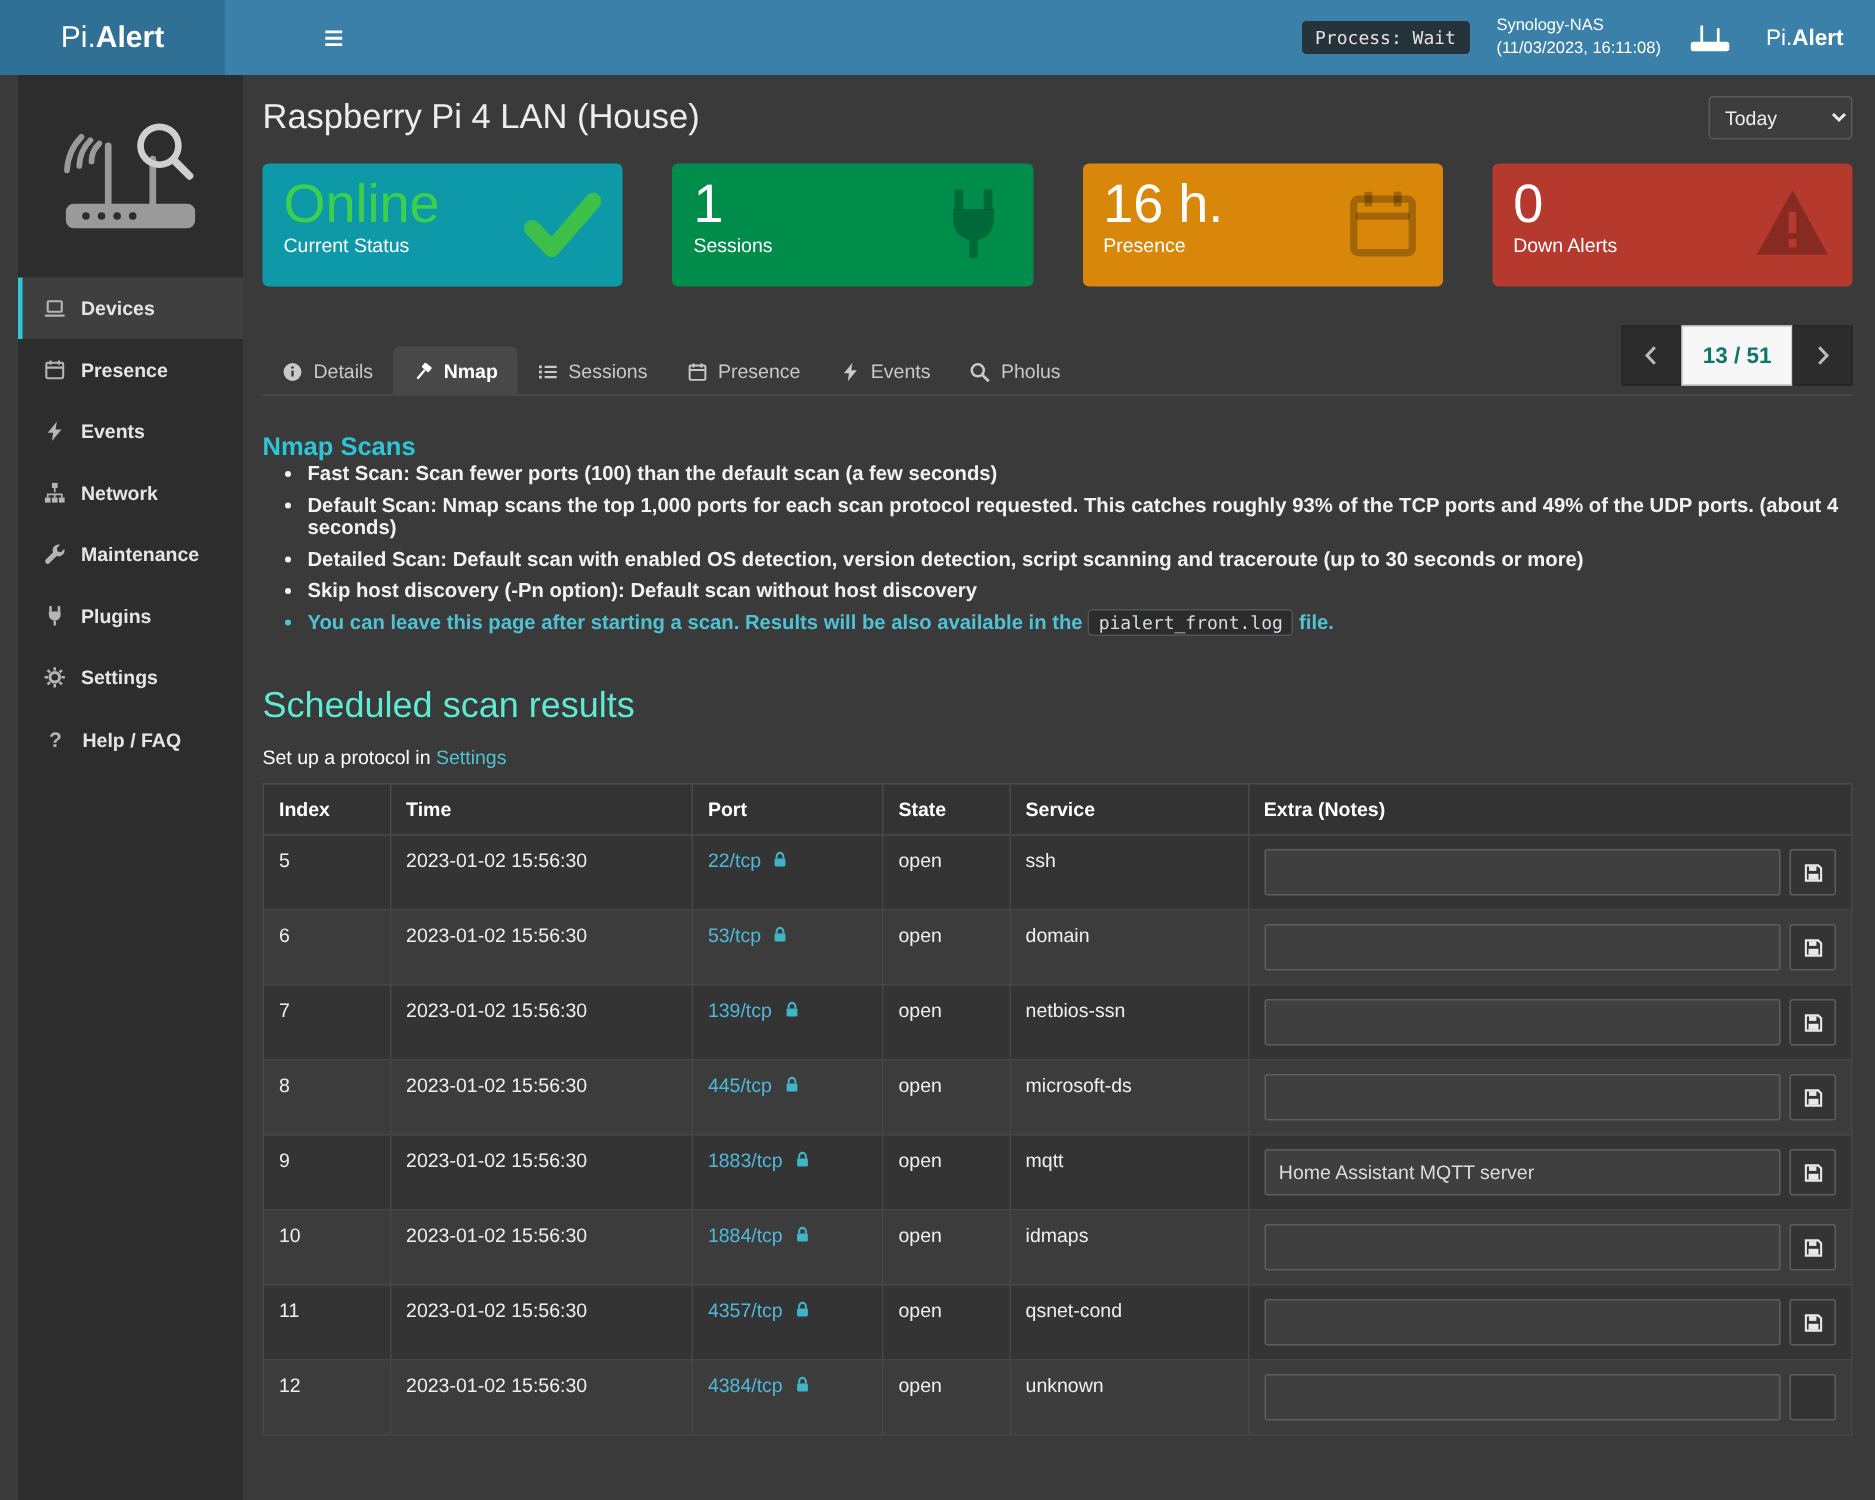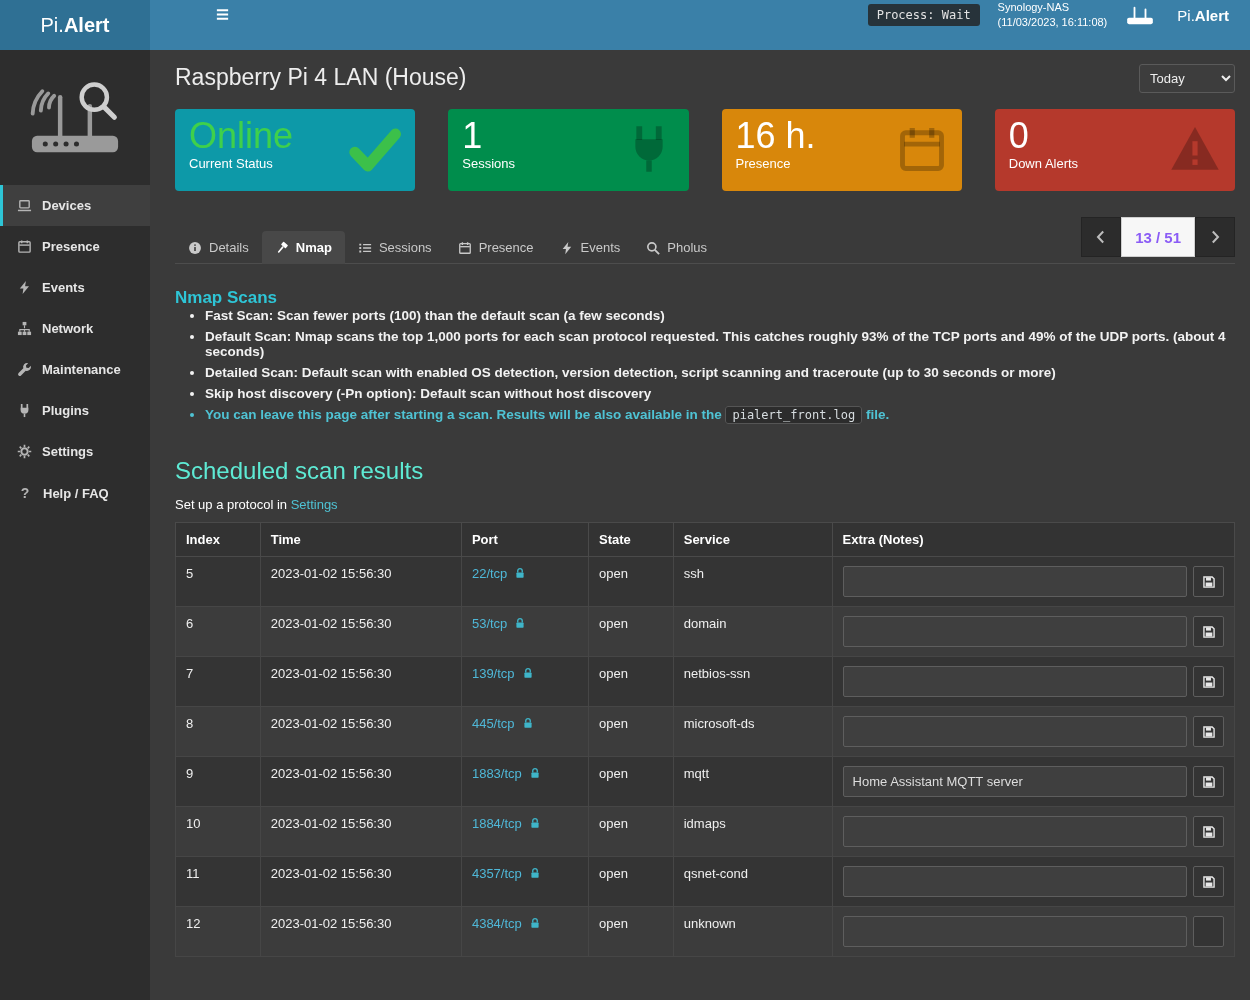--- a/index.html
+++ b/index.html
@@ -4,31 +4,31 @@
 <style>
   * { margin:0; padding:0; box-sizing:border-box; }
   html,body { width:1250px; height:1000px; overflow:hidden; background:#3a3a3a;
     font-family:"Liberation Sans","DejaVu Sans",sans-serif; color:#e8e8e8; }
 
   
   .topbar { position:fixed; top:0; left:0; right:0; height:50px; background:#3a80a8; display:flex; z-index:20; }
   .logo-block { width:150px; height:50px; background:#2f7094; display:flex; align-items:center; justify-content:center;
     font-size:20px; color:#fff; }
   .logo-block b { font-weight:bold; }
-  .bar-rest { flex:1; display:flex; align-items:flex-start; padding:0 21px;margin-left:44px; }
+  .bar-rest { flex:1; display:flex; align-items:center; padding:0 21px;margin-left:44px; }
   .hamburger { width:28px; height:28px; color:#fff; cursor:pointer; display:flex; align-items:center; }
   .bar-right { margin-left:auto; display:flex; align-items:center; gap:18px; }
   .proc-badge { font-family:"DejaVu Sans Mono","Liberation Mono",monospace; font-size:12px; background:#27333a;
     color:#e3e3e3; padding:4px 9px; border-radius:3px; }
   .host-info { font-size:11px; line-height:15px; color:#fff; }
   .brand { display:flex; align-items:center; gap:22px; color:#fff; font-size:15px; }
   .brand .ic-router { width:30px; height:22px; color:#fff; }
 
   
-  .sidebar { position:fixed; top:50px; left:0; bottom:0; width:150px; background:#2d2d2d; z-index:10; }
+  .sidebar { position:fixed; top:50px; left:12px; bottom:0; width:150px; background:#2d2d2d; z-index:10; }
   .side-logo { height:135px; display:flex; align-items:center; justify-content:center; }
   .side-logo svg { width:104px; height:78px; color:#9a9a9a; }
   .nav-item { display:flex; align-items:center; gap:10px; padding:13px 14px; font-size:13px; font-weight:600;
     color:#e6e6e6; cursor:pointer; border-left:3px solid transparent; }
   .nav-item .ic { color:#b5b5b5; }
   .nav-item.active { background:#3f3f3f; border-left-color:#2ec5d6; }
   .q-ic { width:16px; text-align:center; font-weight:bold; color:#b5b5b5; font-size:14px; }
 
   .ic { width:15px; height:15px; flex:0 0 auto; }
 
@@ -51,21 +51,21 @@
   
   .tabs-row { display:flex; align-items:flex-end; margin-top:26px; border-bottom:1px solid #4d4d4d; position:relative; }
   .tab { display:flex; align-items:center; gap:7px; padding:9px 13px; font-size:13px; color:#c9c9c9;
     cursor:pointer; position:relative; bottom:-1px; }
   .tab .ic { width:14px; height:14px; }
   .tab.active { background:#484848; color:#fff; border-radius:4px 4px 0 0; font-weight:bold; }
   .pager { margin-left:auto; display:flex; align-items:center; margin-bottom:6px; }
   .pager-btn { width:40px; height:40px; background:#2c2c2c; border:1px solid #242424; color:#bdbdbd;
     display:flex; align-items:center; justify-content:center; cursor:pointer; }
   .pager-btn .ic { width:16px; height:16px; }
-  .page-indicator { height:40px; background:#f7f7f7; color:#8b5cf6; border:1px solid #cfcfcf; display:flex;
+  .page-indicator { height:40px; background:#f7f7f7; color:#0f766e; border:1px solid #cfcfcf; display:flex;
     align-items:center; padding:0 13px; font-size:15px; font-weight:600; }
 
   
   .panel { padding-top:24px; }
   .nmap-heading { color:#2ec5d6; font-size:17px; font-weight:600; }
   .scan-buttons { display:flex; justify-content:center; gap:22px; margin:14px 0 30px 0; }
   .scan-btn { background:#3679a8; border:1px solid #6fa7cb; color:#fff; font-size:13px; font-weight:600;
     padding:10px 16px; border-radius:4px; cursor:pointer; font-family:"Liberation Sans",sans-serif; }
   .bullets { margin-left:30px; font-size:13.5px; font-weight:600; color:#f2f2f2; }
   .bullets li { margin-bottom:6px; line-height:15px; }

